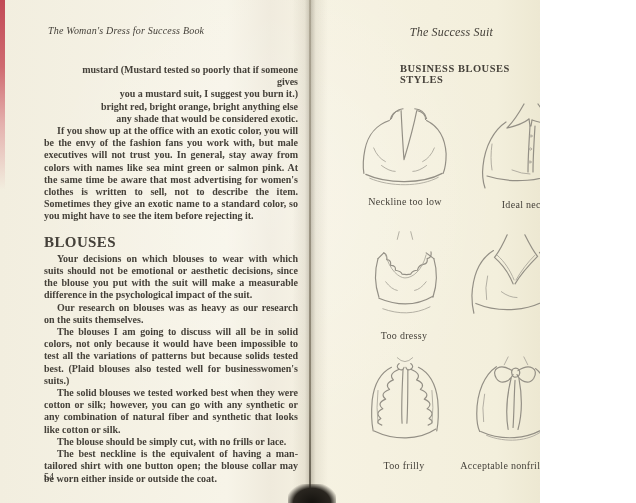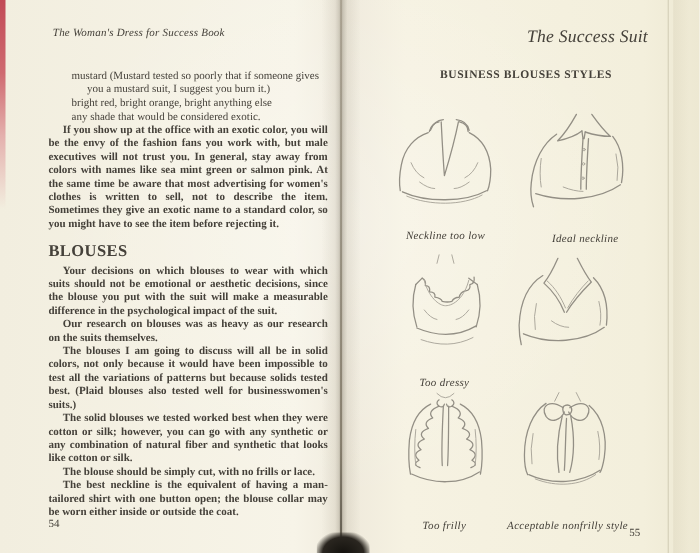--- a/index.html
+++ b/index.html
@@ -1,18 +1,18 @@
 <!DOCTYPE html>
 <html><head>
 <meta charset="utf-8">
 <style>
   html,body { margin:0; padding:0; }
   .spread {
     position: relative;
-    width: 636px; height: 503px;
+    width: 540px; height: 503px;
     background:
       radial-gradient(ellipse at 50% 40%, rgba(255,255,255,0.25), rgba(0,0,0,0) 60%),
       linear-gradient(90deg, #f2eedf 0%, #f7f4e8 42%, #efeadc 50%, #f6f2e2 58%, #f3efdc 92%, #ede8d2 100%);
     overflow: hidden;
     font-family: "Liberation Serif", serif;
     color: #45413a;
   }
   
   .cover-edge {
     position:absolute; left:0; top:0; width:5px; height:190px;
@@ -47,40 +47,40 @@
     position:absolute; left:48px; top:25px;
     font-style: italic; font-size:10px; letter-spacing:0.2px;
   }
   .lp-body {
     position:absolute; left:44px; top:64px; width:254px;
     font-size:10px; line-height:12.2px;
     text-align: justify;
   }
   .lp-body p { margin:0; text-indent:13px;font-weight:bold; }
   .color-list { margin:0 0 0 21px; }
-  .color-list .cl-line { text-align:left; }
+  .color-list .cl-line { text-align:right;font-weight:bold; }
   .color-list .cl-wrap { padding-left:14px; }
   .section-heading {
     font-weight:bold; font-size:15px; letter-spacing:0.4px;
     margin: 13px 0 5px 0;
   }
   .pageno-left { position:absolute; left:44px; top:471px; font-size:10px; }
 
   
   .rp-header {
     position:absolute; right:47px; top:25px;
-    font-style: italic; font-size:16px; letter-spacing:0.2px;
+    font-style: italic; font-size:12px; letter-spacing:0.2px;
   }
   .rp-title {
     position:absolute; left:400px; top:63px;
     font-weight:bold; font-size:10.5px; letter-spacing:0.5px;
   }
   .fig { position:absolute; text-align:center; }
   .fig svg { display:block; margin:0 auto; }
-  .fig .caption { font-size:10px; letter-spacing:0.3px; white-space:nowrap; margin-top:18px;font-style:italic; }
+  .fig .caption { font-size:10px; letter-spacing:0.3px; white-space:nowrap; margin-top:5px; }
   .pageno-right { position:absolute; left:572px; top:479px; font-size:10px; }
 
   .sketch { stroke:#938f85; stroke-width:1.2; fill:none; stroke-linecap:round; stroke-linejoin:round; }
   .sketch-light { stroke:#aaa69b; stroke-width:0.9; fill:none; stroke-linecap:round; }
 </style>
 </head>
 <body>
 
 <div class="spread">
 

